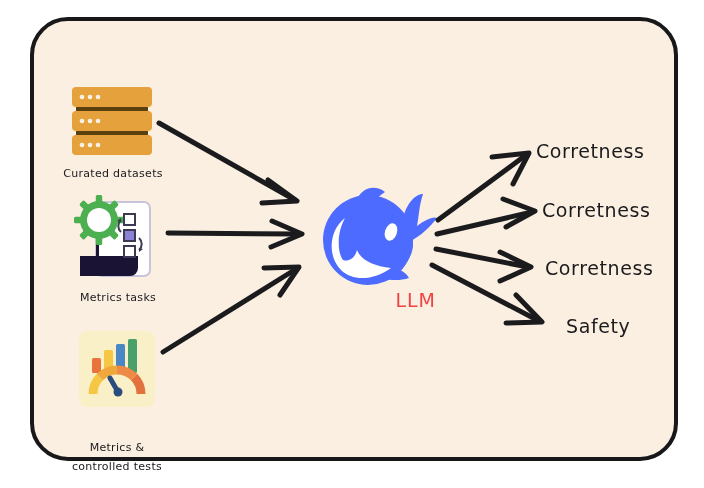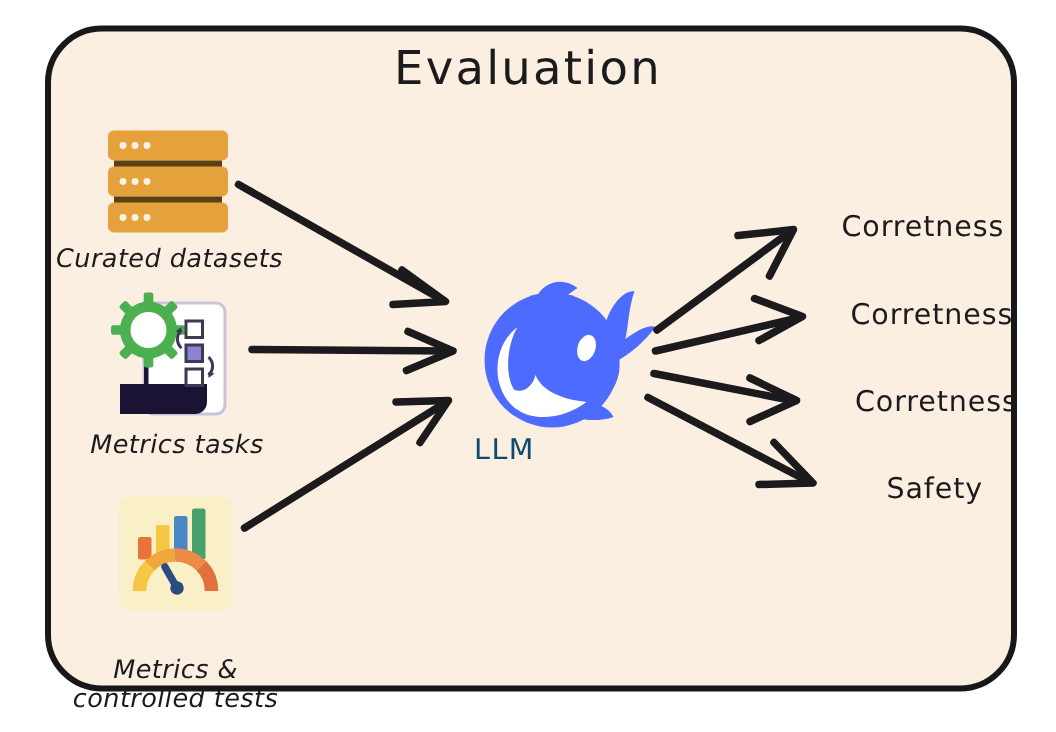--- a/index.html
+++ b/index.html
@@ -42,61 +42,58 @@
     top: 28px;
     width: 704px;
     text-align: center;
     font-size: 31px;
     color: #1b1b1d;
     letter-spacing: 1.5px;
   }
   .node-label {
     position: absolute;
     text-align: center;
-    font-size: 17px;
+    font-size: 11px;
     color: #1b1b1d;
     line-height: 19px;
     letter-spacing: 0.3px;
-    font-style: italic;
   }
   .out-label {
     position: absolute;
     font-size: 19px;
     color: #1b1b1d;
     letter-spacing: 0.6px;
     white-space: nowrap;
-    margin-left: 25px;
   }
   #llm-label {
     position: absolute;
     left: 316px;
     top: 289px;
     width: 120px;
-    text-align: left;
+    text-align: right;
     font-size: 19px;
-    color: #0c4a6e;
+    color: #ef4444;
     letter-spacing: 1px;
   }
   .icon-box { position: absolute; }
   svg { display: block; overflow: visible; }
   #arrows {
     position: absolute;
     left: 0; top: 0;
     width: 704px; height: 488px;
     pointer-events: none;
   }
 </style>
 </head>
 <body>
 
 <div id="stage">
 
   <div id="board"></div>
 
-  <div id="title" class="hand">Evaluation</div>
 
   <div class="icon-box" style="left:70px; top:86px;">
     <svg width="86" height="70" viewBox="0 0 86 70">
       <rect x="2" y="1" width="80" height="20" rx="4" fill="#E5A23C"></rect>
       <rect x="6" y="21" width="72" height="5" fill="#5C4010"></rect>
       <rect x="2" y="25" width="80" height="20" rx="4" fill="#E5A23C"></rect>
       <rect x="6" y="45" width="72" height="5" fill="#5C4010"></rect>
       <rect x="2" y="49" width="80" height="20" rx="4" fill="#E5A23C"></rect>
       <circle cx="12" cy="11" r="2.3" fill="#FAF1E4"></circle>
       <circle cx="20" cy="11" r="2.3" fill="#FAF1E4"></circle>

